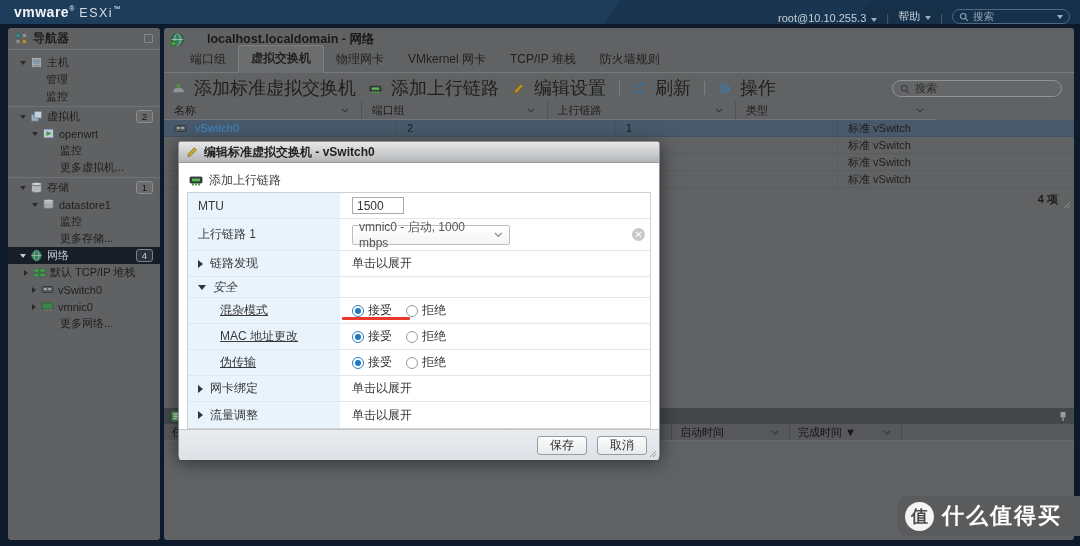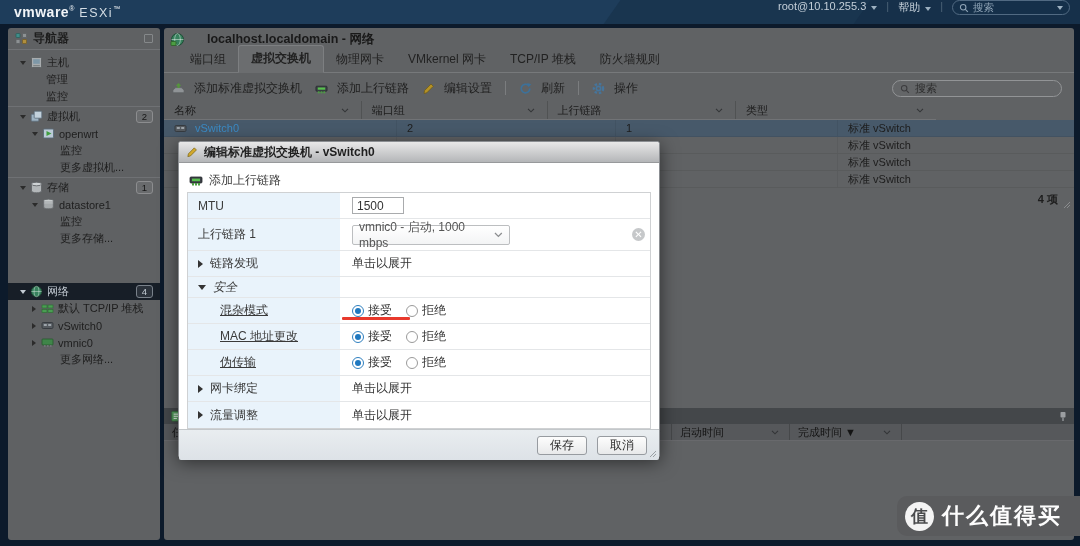--- a/index.html
+++ b/index.html
@@ -15,21 +15,21 @@
     background:#1e3d5b; overflow:hidden; z-index:5; }
   .navbar .deco1 { position:absolute; left:610px; top:-10px; width:260px; height:50px;
     background:#19354f; transform:skewX(-35deg); }
   .navbar .deco2 { position:absolute; left:860px; top:-10px; width:300px; height:50px;
     background:#16304a; transform:skewX(-35deg); }
   .brand { position:absolute; left:14px; top:3px; color:#f2f5f8; z-index:2; }
   .brand .vm { font-weight:bold; font-size:14px; letter-spacing:.5px; }
   .brand sup { font-size:7px; }
   .brand .esxi { font-size:12.5px; letter-spacing:1.5px; color:#d4dde4; margin-left:5px; }
   .nav-right { position:absolute; right:10px; top:0; height:24px; display:flex;
-    align-items:flex-start; gap:9px; z-index:2; color:#c4cfd9; font-size:11px; }
+    align-items:flex-end; gap:9px; z-index:2; color:#c4cfd9; font-size:11px; }
   .nav-sep { color:#4c6377; }
   .tri { display:inline-block; width:0; height:0; border-left:3.5px solid transparent;
     border-right:3.5px solid transparent; border-top:4px solid #9db0c0; margin-left:5px; }
   .nav-search { display:flex; align-items:center; width:118px; height:15px;
     border:1px solid #51płyn6a82; border:1px solid #516a82; border-radius:8px;
     background:#15304a; padding:0 6px; color:#90a5b7; font-size:10.5px; gap:4px; }
   .nav-search .grow { flex:1; }
   
   .sidebar { position:absolute; left:8px; top:28px; width:152px; height:512px;
     background:#5f6163; border-radius:3px; overflow:hidden; }
@@ -45,33 +45,33 @@
     color:#1e1e1e; cursor:default; }
   .tree-row .lbl { white-space:nowrap; }
   .tree-sep { border-top:1px solid #6f7174; margin:1px 0; }
   .tri-d { width:0; height:0; border-left:3.5px solid transparent; border-right:3.5px solid transparent;
     border-top:4.5px solid #2b2b2b; margin-right:4px; }
   .tri-r { width:0; height:0; border-top:3.5px solid transparent; border-bottom:3.5px solid transparent;
     border-left:4.5px solid #2b2b2b; margin-right:5px; }
   .t-icon { width:13px; height:13px; margin-right:4px; flex:none; display:inline-flex; }
   .badge { margin-left:auto; margin-right:7px; border:1px solid #8c8d8f; background:#696b6d;
     color:#161616; border-radius:3px; font-size:9.5px; padding:0 5px; line-height:11px; }
-  .tree-row.selected { background:#171e27; color:#c3cbd3;margin-top:36px; }
+  .tree-row.selected { background:#171e27; color:#c3cbd3; }
   .tree-row.selected .tri-d { border-top-color:#c3cbd3; }
   .tree-row.selected .badge { background:#2b323b; border-color:#79818a; color:#c3cbd3; }
   
   .m-title { position:absolute; left:6px; top:2px; height:18px; display:flex; align-items:center;
     gap:22px; font-size:12.5px; font-weight:bold; color:#191919; }
   .tabs { position:absolute; left:0; top:21px; width:100%; height:24px; padding-left:14px;
     border-bottom:1px solid #77797b; display:flex; align-items:flex-end; }
   .tab { font-size:12px; color:#222; padding:4px 12px 5px; margin-bottom:-1px; }
   .tab.active { background:#6b6d6f; border:1px solid #7d7f81; border-bottom:1px solid #6b6d6f;
     border-radius:3px 3px 0 0; font-weight:bold; }
   .toolbar { position:absolute; left:8px; top:50px; height:20px; display:flex; align-items:center;
-    gap:13px; font-size:12px; color:#1f1f1f; }
+    gap:13px; font-size:18px; color:#1f1f1f; }
   .tb-btn { display:flex; align-items:center; gap:5px; }
   .tb-sep { width:1px; height:14px; background:#7b7d7f; }
   .m-search { position:absolute; right:12px; top:52px; width:170px; height:17px;
     border:1px solid #929496; border-radius:9px; background:#646668; display:flex;
     align-items:center; padding:0 7px; gap:5px; font-size:11px; color:#2c2c2c; }
   
   .grid-head { position:absolute; left:0; top:73px; width:772px; height:19px; display:flex;
     border-bottom:1px solid #717376; font-size:11px; color:#1c1c1c; }
   .gh-cell { display:flex; align-items:center; padding-left:10px; border-right:1px solid rgba(0,0,0,.16); }
   .gh-cell:last-child { border-right:none;align-items:center; }
@@ -271,21 +271,21 @@
         <span class="t-icon">
           <svg width="13" height="13" viewBox="0 0 13 13">
             <circle cx="6.5" cy="6.5" r="5.2" fill="#37815d" stroke="#1f4d36" stroke-width="0.9"></circle>
             <ellipse cx="6.5" cy="6.5" rx="2.4" ry="5.2" fill="none" stroke="rgba(255,255,255,.55)" stroke-width="0.7"></ellipse>
             <line x1="1.3" y1="6.5" x2="11.7" y2="6.5" stroke="rgba(255,255,255,.55)" stroke-width="0.7"></line>
           </svg>
         </span>
         <span class="lbl">网络</span>
         <span class="badge">4</span>
       </div>
-      <div class="tree-row" style="padding-left: 24px;">
+      <div class="tree-row" style="padding-left: 16px;">
         <span class="tri-r"></span>
         <span class="t-icon">
           <svg width="13" height="13" viewBox="0 0 13 13">
             <rect x="1" y="3" width="5" height="3" fill="#4a9e53" stroke="#2f6f36" stroke-width="0.7"></rect>
             <rect x="7" y="3" width="5" height="3" fill="#4a9e53" stroke="#2f6f36" stroke-width="0.7"></rect>
             <rect x="1" y="7.5" width="5" height="3" fill="#4a9e53" stroke="#2f6f36" stroke-width="0.7"></rect>
             <rect x="7" y="7.5" width="5" height="3" fill="#4a9e53" stroke="#2f6f36" stroke-width="0.7"></rect>
           </svg>
         </span>
         <span class="lbl">默认 TCP/IP 堆栈</span>

